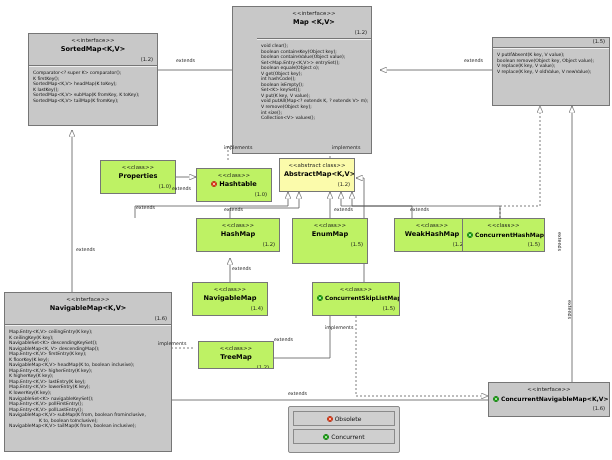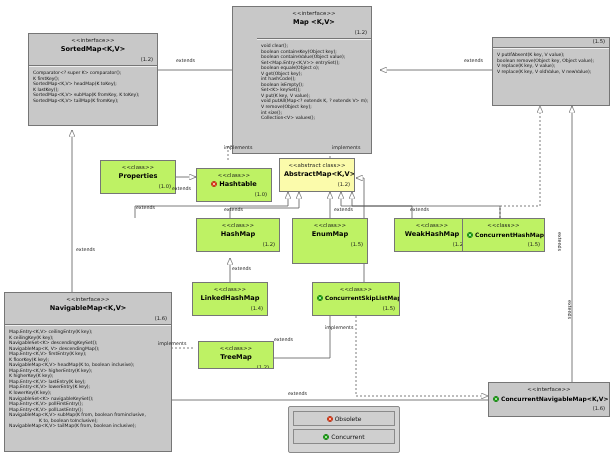--- a/index.html
+++ b/index.html
@@ -328,21 +328,21 @@
       <div class="nm" style="font-size:6px;">
         <span class="badge conc"></span><span>ConcurrentHashMap</span>
       </div>
     </div>
     <div class="ver">(1.5)</div>
   </div>
 
   <div class="node klass" style="left:192px; top:282px; width:76px; height:34px;">
     <div class="hdr">
       <div class="stereo">&lt;&lt;class&gt;&gt;</div>
-      <div class="nm">LinkedHashMap</div>
+      <div class="nm">NavigableMap</div>
     </div>
     <div class="ver">(1.4)</div>
   </div>
 
   <div class="node klass" style="left:312px; top:282px; width:88px; height:34px;">
     <div class="hdr">
       <div class="stereo">&lt;&lt;class&gt;&gt;</div>
       <div class="nm" style="font-size:5.8px;">
         <span class="badge conc"></span><span>ConcurrentSkipListMap</span>
       </div>

